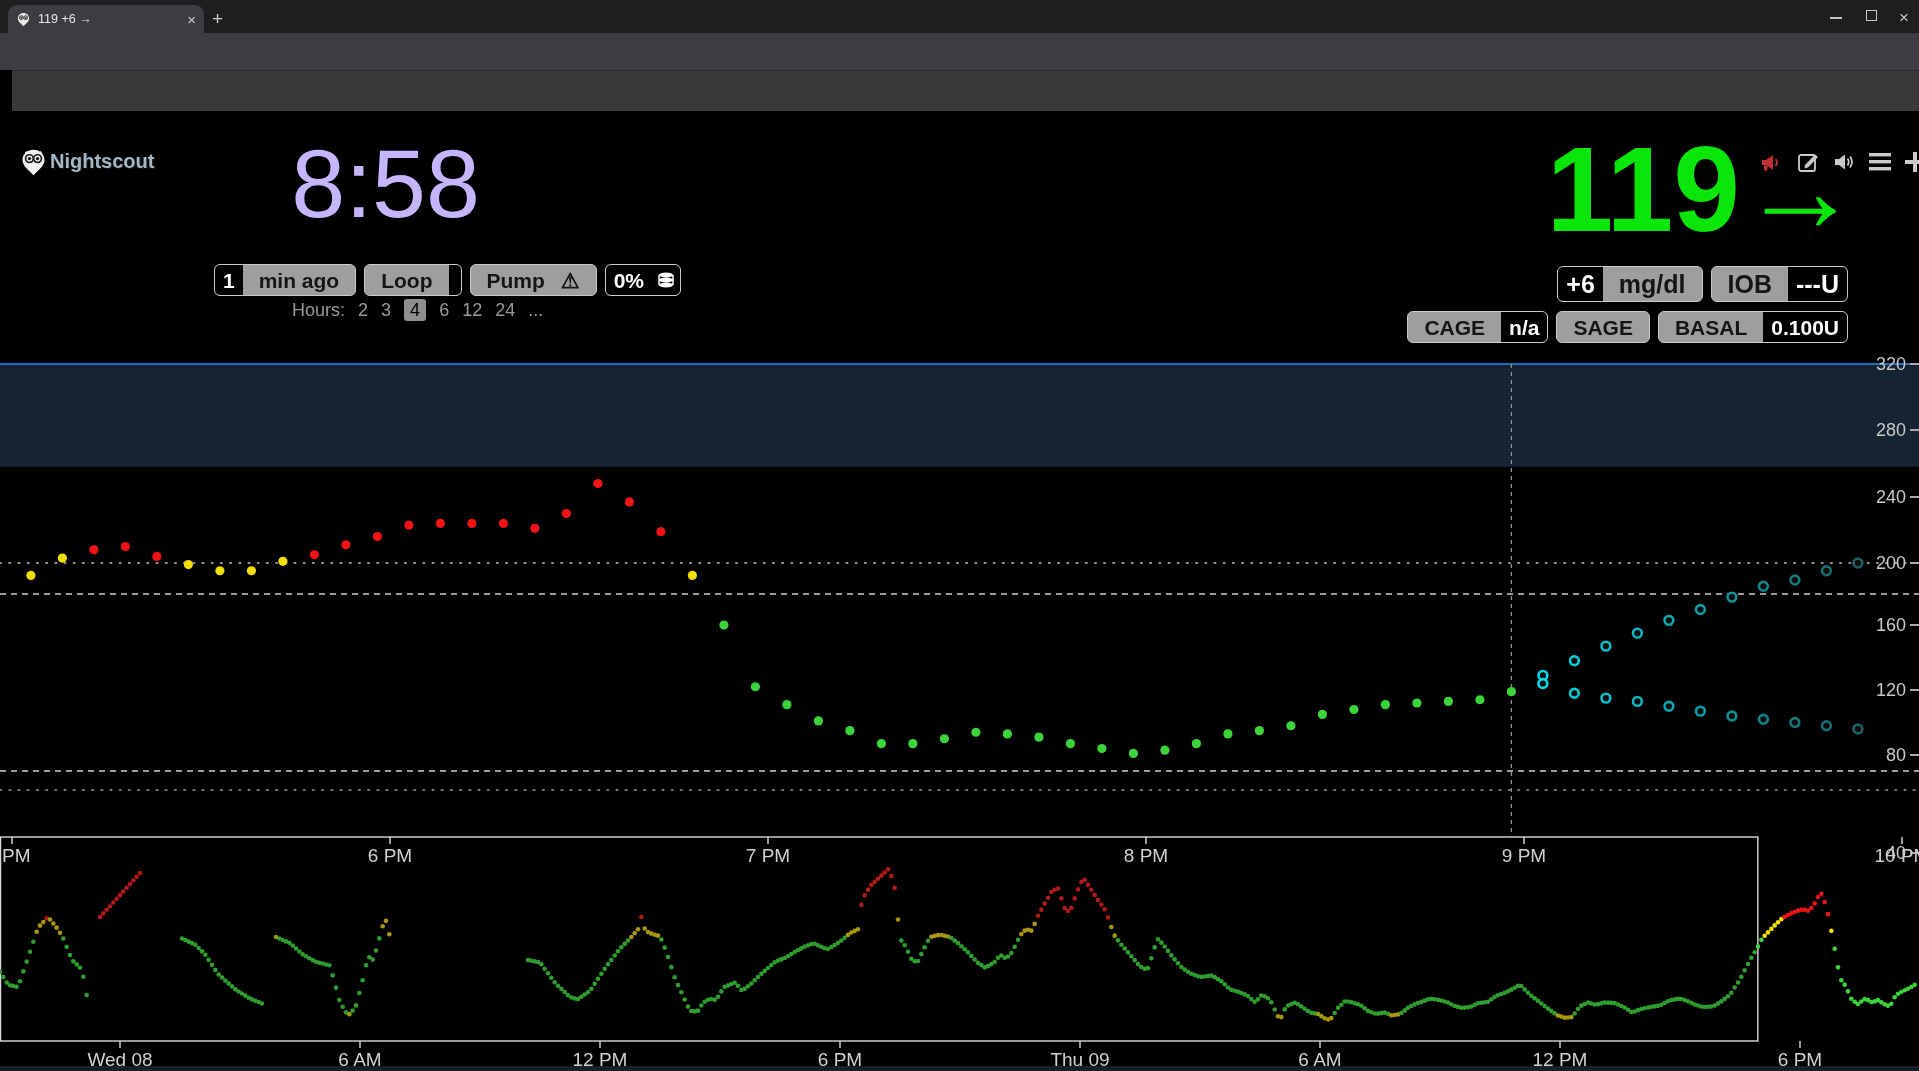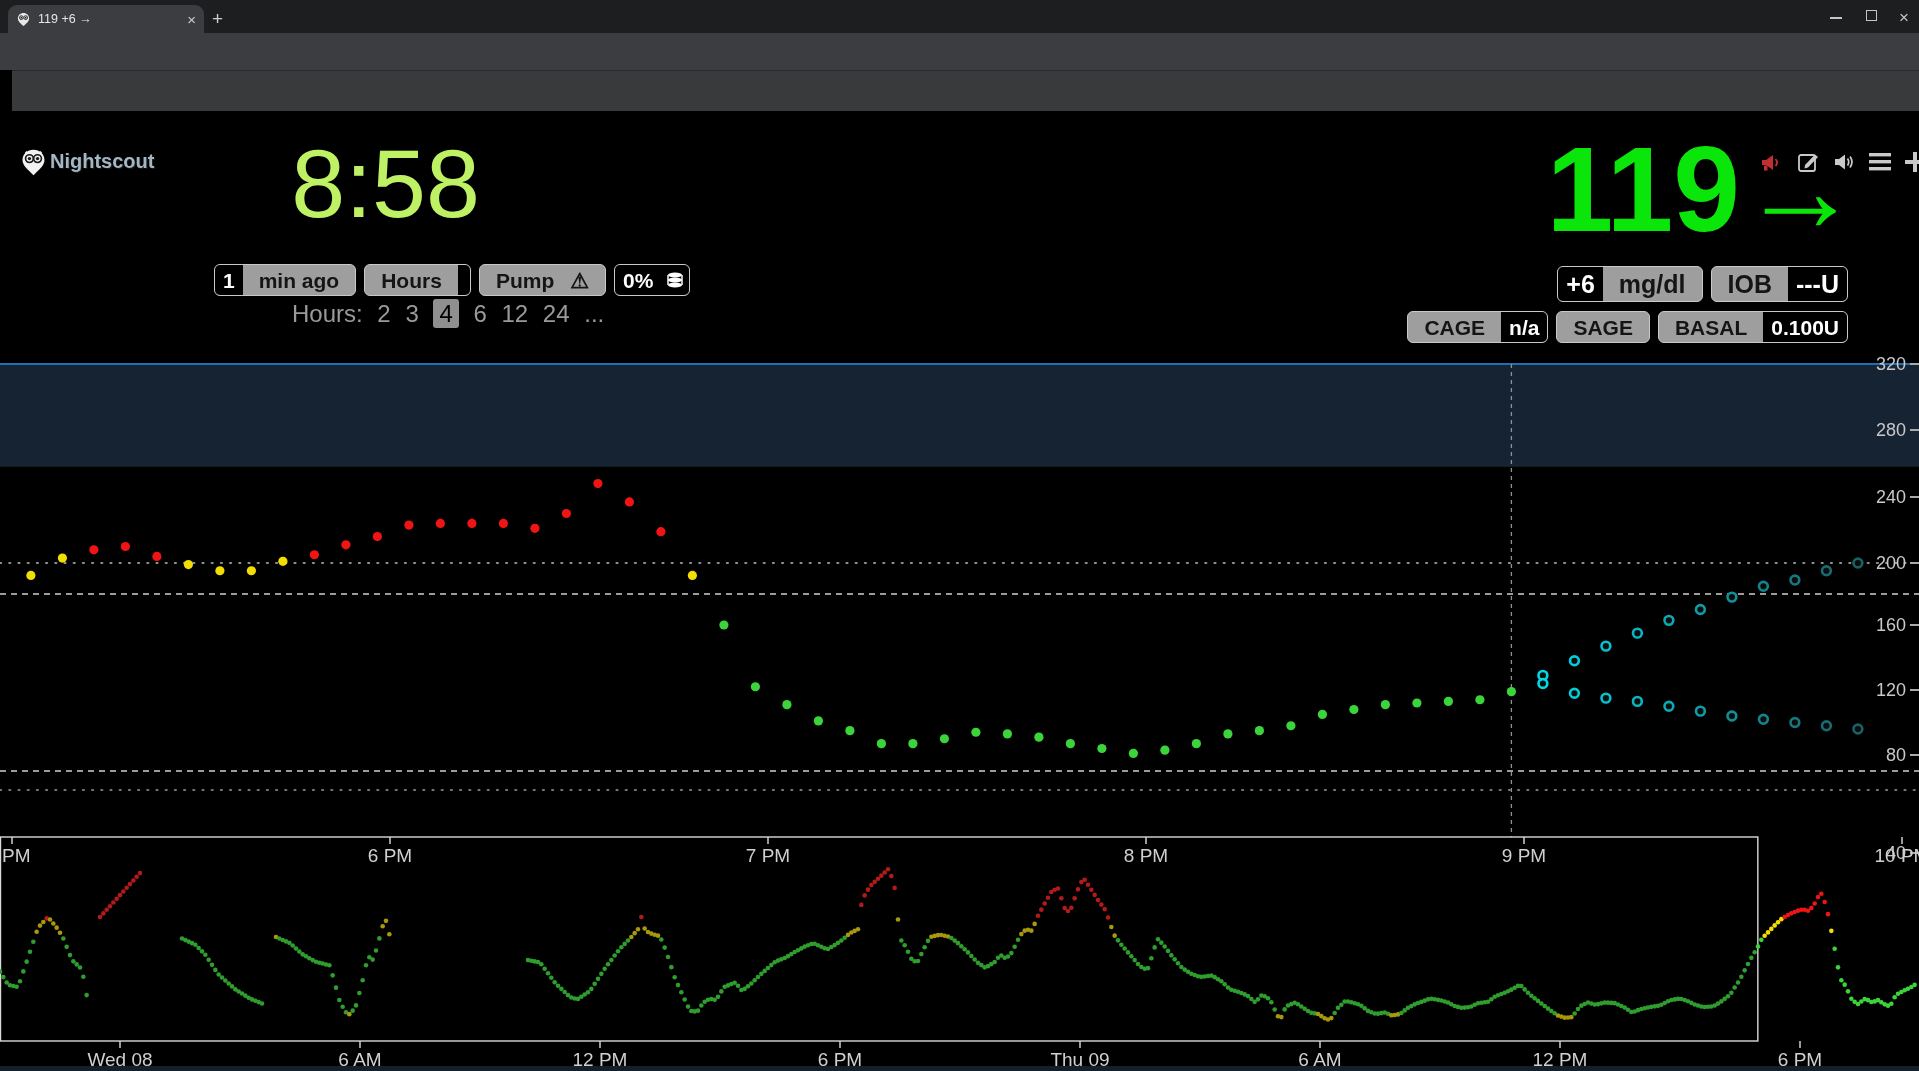--- a/index.html
+++ b/index.html
@@ -32,32 +32,32 @@
            display:flex; align-items:center; padding:0 12px; color:#e4e6e8; font-size:13.5px; gap:8px; }
   #dots3 { position:absolute; left:1888px; top:39px; color:#cfd1d3; font-size:16px; }
   
   #nshead { position:absolute; left:12px; top:70px; width:1910px; height:41px; background:#393a3b;
             border-top:1px solid #2a2b2c; }
   #nstitle { position:absolute; left:38px; top:79px; color:#a3b6c3; font-size:20px; font-weight:bold;
              text-shadow:1px 1px 1px #1c1c1c; }
   .hico { position:absolute; top:81px; }
   
   #clock { position:absolute; left:140px; top:128px; width:340px; text-align:right;
-           font-size:97px; color:#bef264; }
+           font-size:97px; color:#c4b5fd; }
   .pillrow { position:absolute; display:flex; gap:8px; }
   .pill { display:inline-flex; align-items:stretch; border:1.5px solid #c9c9c9; border-radius:6px;
           overflow:hidden; background:#9e9e9e; font-weight:bold; line-height:1; }
   .pill .lab { color:#151515; padding:5px 16px 4px; }
   .pill .val { background:#000; color:#fff; padding:5px 8px 4px; }
   #leftpills { left:214px; top:264px; font-size:21px; }
   #row1 { top:266px; font-size:25px; right:71px; }
   #row2 { top:311px; font-size:21px; right:71px;border-radius:9px; }
   #pump-bar { width:3px; background:#fff; margin:4px 2px; }
   .pill .icon-sect { background:#000; display:flex; align-items:center; padding:3px 5px; }
-  #hours { position:absolute; left:288px; top:300px; color:#9a9a9a; font-size:24px; }
+  #hours { position:absolute; left:288px; top:300px; color:#9a9a9a; font-size:18px; }
   #hours span { margin:0 4px; }
   #hours .sel { background:#8f8f8f; color:#000; border-radius:3px; padding:1px 6px; }
   #bigbg { position:absolute; right:59px; top:120px; font-size:120px; font-weight:bold;
            color:#0ae60a; white-space:nowrap; }
   #bigbg .arrow { font-weight:normal; }
   svg text { font-family:"Liberation Sans", sans-serif; }
 </style>
 </head>
 <body>
 
@@ -158,21 +158,21 @@
 </div>
 
 <div id="clock">8:58</div>
 
 <div id="leftpills" class="pillrow">
   <span class="pill">
     <span class="val">1</span>
     <span class="lab">min ago</span>
   </span>
   <span class="pill">
-    <span class="lab">Hours</span>
+    <span class="lab">Loop</span>
     <span class="val" style="padding:3px 4px;"><span id="pump-bar"></span></span>
   </span>
   <span class="pill">
     <span class="lab">Pump</span>
     <span class="lab" style="padding-left:0;">⚠</span>
   </span>
   <span class="pill">
     <span class="val">0%</span>
     <span class="icon-sect">
       <svg width="18" height="18" viewBox="0 0 18 18">

